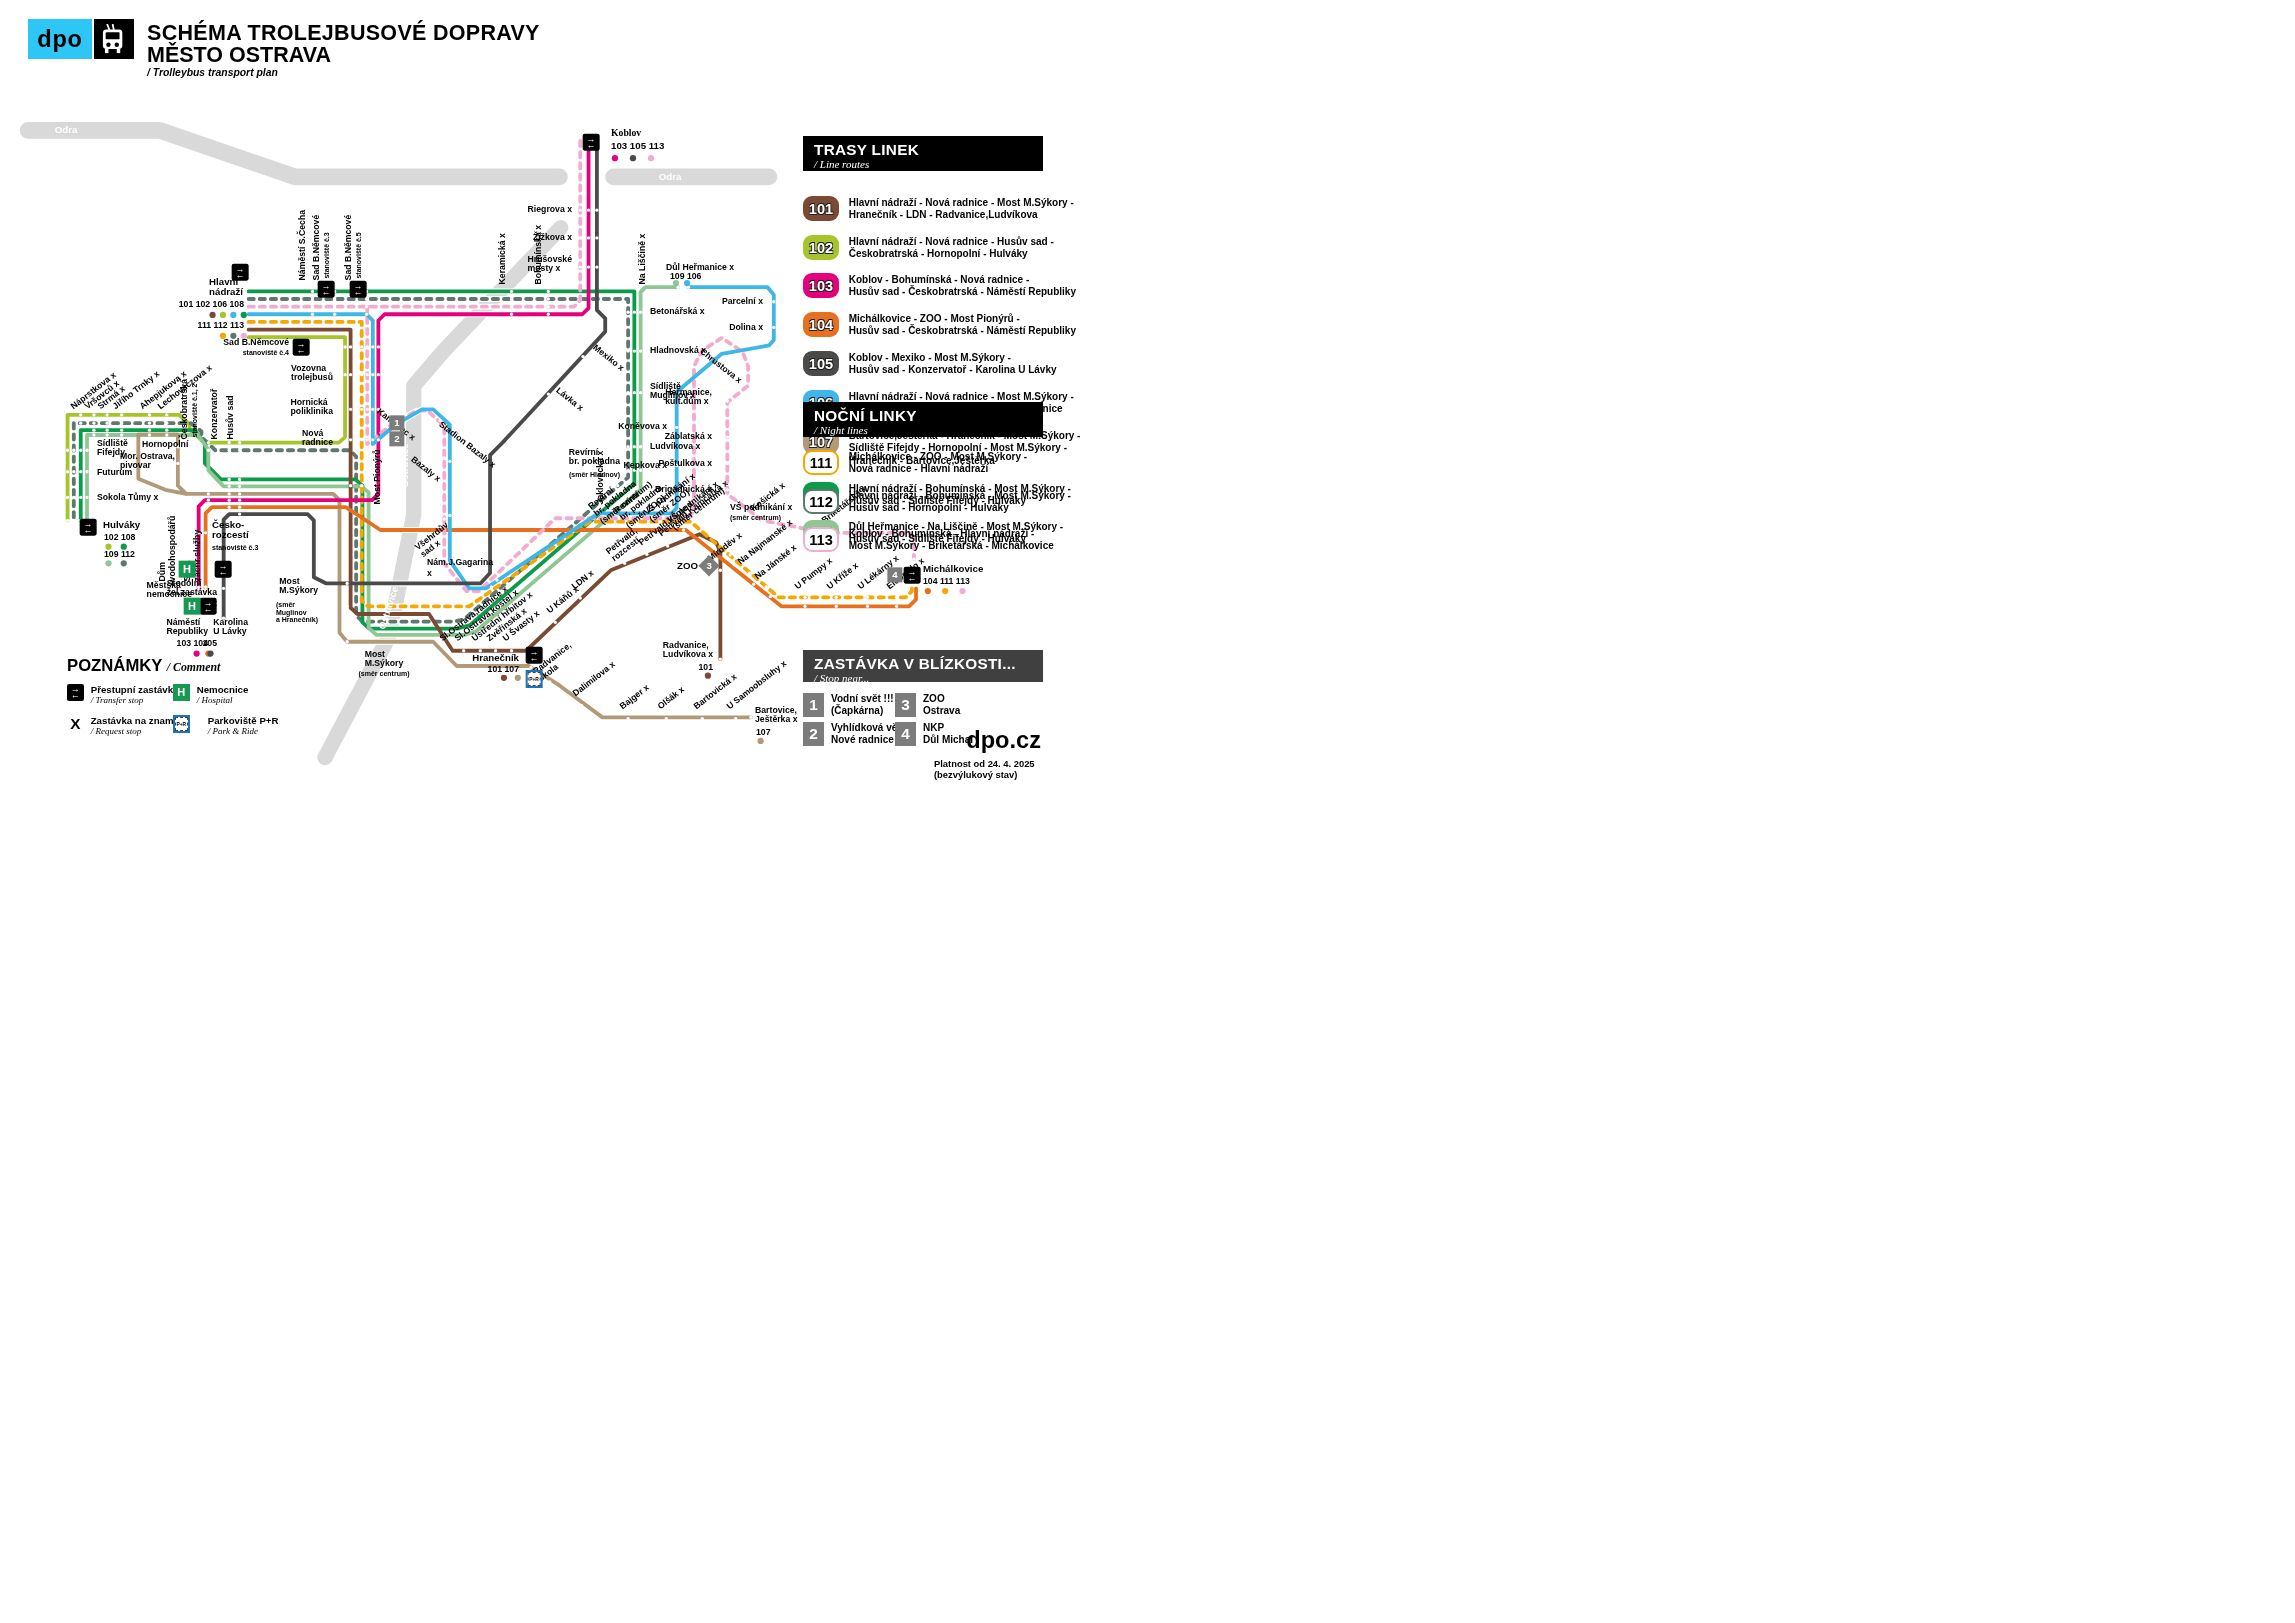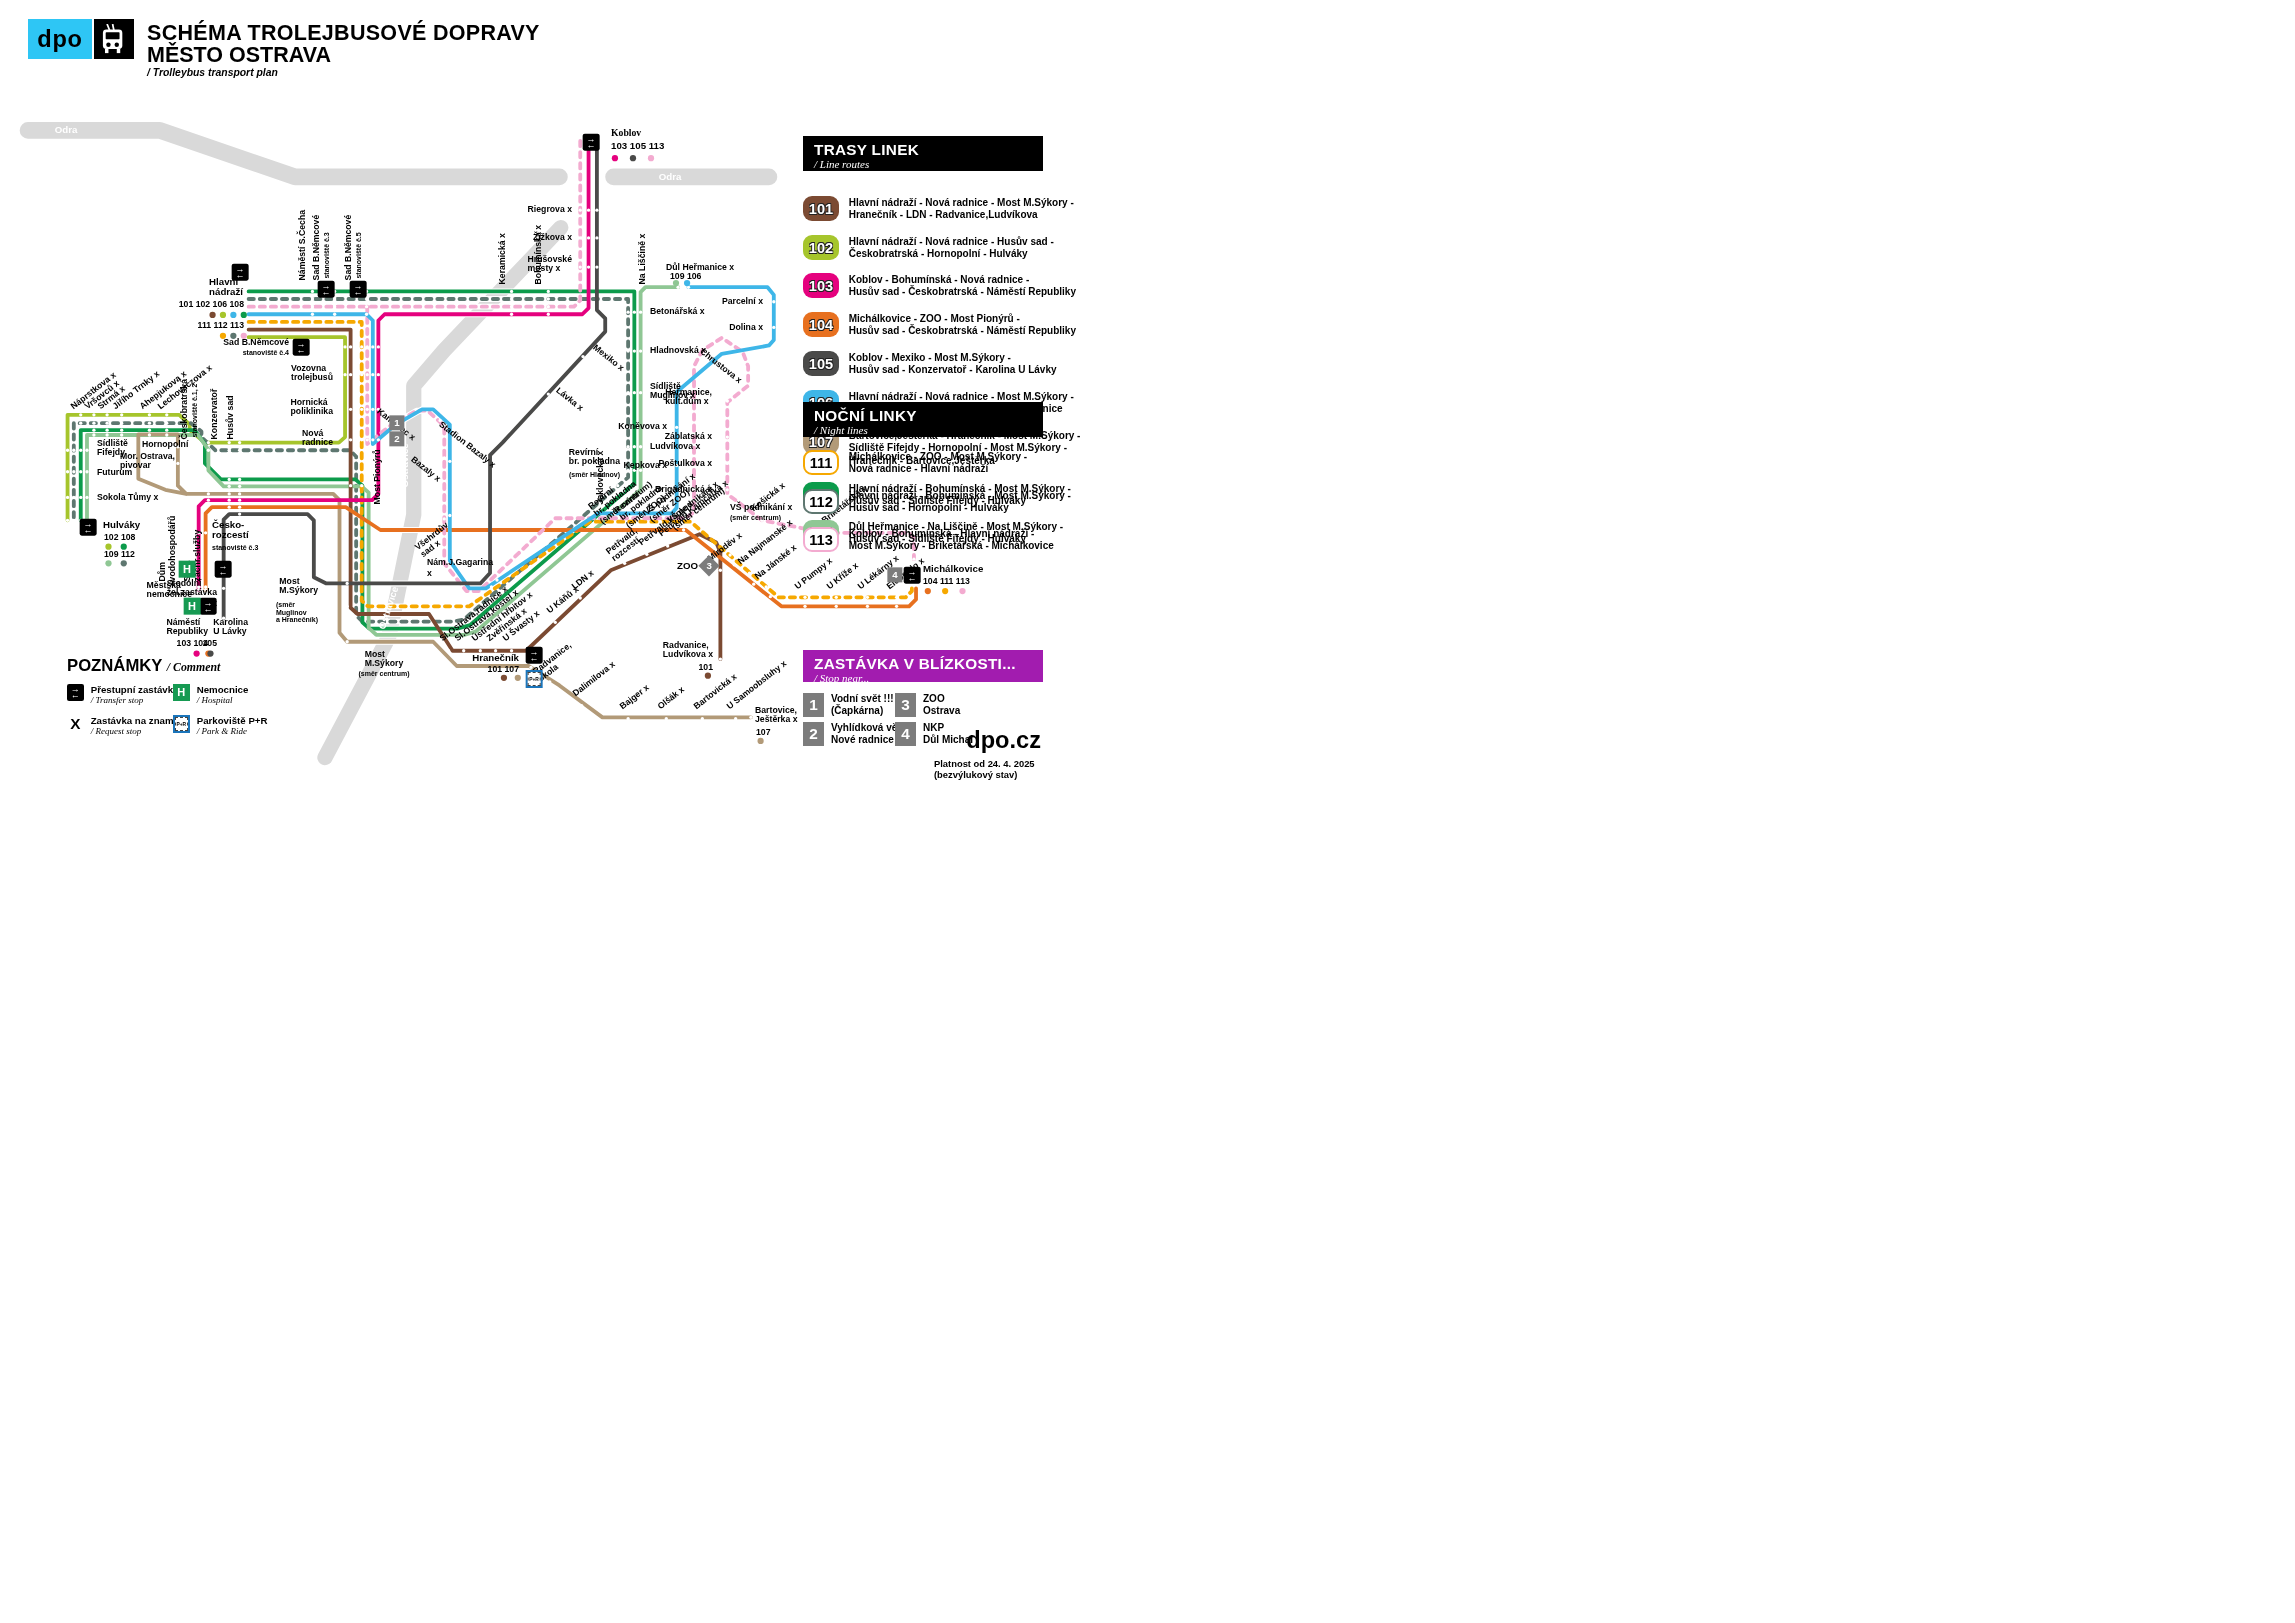--- a/index.html
+++ b/index.html
@@ -9,21 +9,21 @@
   #logo-cyan{position:absolute;left:28px;top:19.4px;width:64px;height:40px;background:#2ec6f5;display:flex;align-items:center;justify-content:center;}
   #logo-cyan .dpo{font-weight:bold;font-size:23.6px;color:#000;letter-spacing:0.7px;}
   #logo-black{position:absolute;left:94px;top:19.4px;width:40px;height:40px;background:#000;display:flex;align-items:center;justify-content:center;}
   .ttl1{position:absolute;left:147px;top:21px;font-size:21.5px;font-weight:bold;letter-spacing:0.3px;white-space:nowrap;}
   .ttl2{position:absolute;left:147px;top:43px;font-size:21.5px;font-weight:bold;white-space:nowrap;}
   .ttl3{position:absolute;left:147px;top:67px;font-size:10.4px;font-weight:bold;font-style:italic;white-space:nowrap;}
   
   .panel-h{position:absolute;width:240px;height:35px;color:#fff;padding:5.6px 0 0 11px;box-sizing:border-box;}
   .panel-h .h1{font-size:15.3px;font-weight:bold;letter-spacing:0.3px;line-height:15.3px;}
   .panel-h .h2{font-size:11px;font-style:italic;font-family:"Liberation Serif",serif;line-height:14px;}
-  .black{background:#000;} .gray{background:#a21caf;}
+  .black{background:#000;} .gray{background:#404040;}
   .route-row{position:absolute;left:803px;width:333px;display:flex;align-items:flex-start;}
   .badge{flex:0 0 auto;width:36px;height:25px;border-radius:9px;display:flex;align-items:center;justify-content:center;
          font-size:14.6px;font-weight:bold;color:#fff;text-shadow:-0.7px -0.7px 0 #222,0.7px -0.7px 0 #222,-0.7px 0.7px 0 #222,0.7px 0.7px 0 #222;}
   .badge.nb{background:#fff;color:#000;text-shadow:none;border-width:2.8px;border-style:solid;width:32px;height:21px;}
   .rdesc{margin-left:9.7px;font-size:10px;font-weight:bold;line-height:12.5px;padding-top:0.7px;}
   .sn-row{position:absolute;display:flex;align-items:flex-start;}
   .sn-num{width:21px;height:23.6px;background:#7c7c7c;color:#fff;font-size:15.3px;font-weight:bold;display:flex;align-items:center;justify-content:center;}
   .sn-txt{margin-left:7px;font-size:10px;font-weight:bold;line-height:11.8px;padding-top:0px;}
   #dpocz{position:absolute;left:1041px;top:727px;transform:translateX(-100%);font-size:23.6px;font-weight:bold;}
   #validity{position:absolute;left:1041px;top:758px;transform:translateX(-100%);font-size:9.4px;font-weight:bold;}
@@ -670,20 +670,20 @@
         <div class="ic ho" style="position:static;transform:none">H</div>
         <div class="note-txt" style="margin-left:7px">
           <div class="a">Nemocnice</div>
           <div class="b">/ Hospital</div>
         </div>
       </div>
       <div class="note-item" style="left: 173px; top: 715px;">
         <div class="ic pr" style="position:static;transform:none">
           <span>P+R</span>
         </div>
-        <div class="note-txt" style="margin-left:7px">
+        <div class="note-txt" style="margin-left:18px">
           <div class="a">Parkoviště P+R</div>
           <div class="b">/ Park &amp; Ride</div>
         </div>
       </div>
     </div>
 </div>
 
 
 </body></html>

